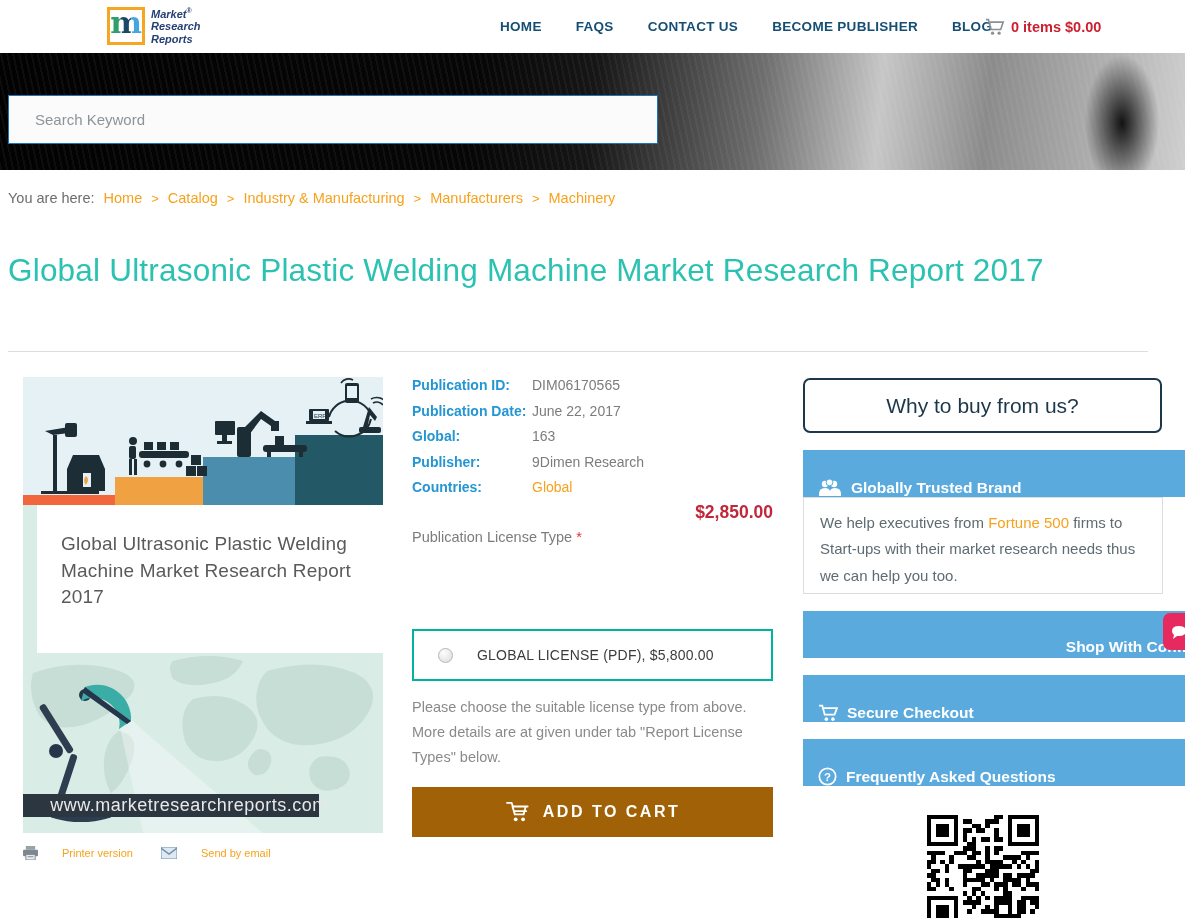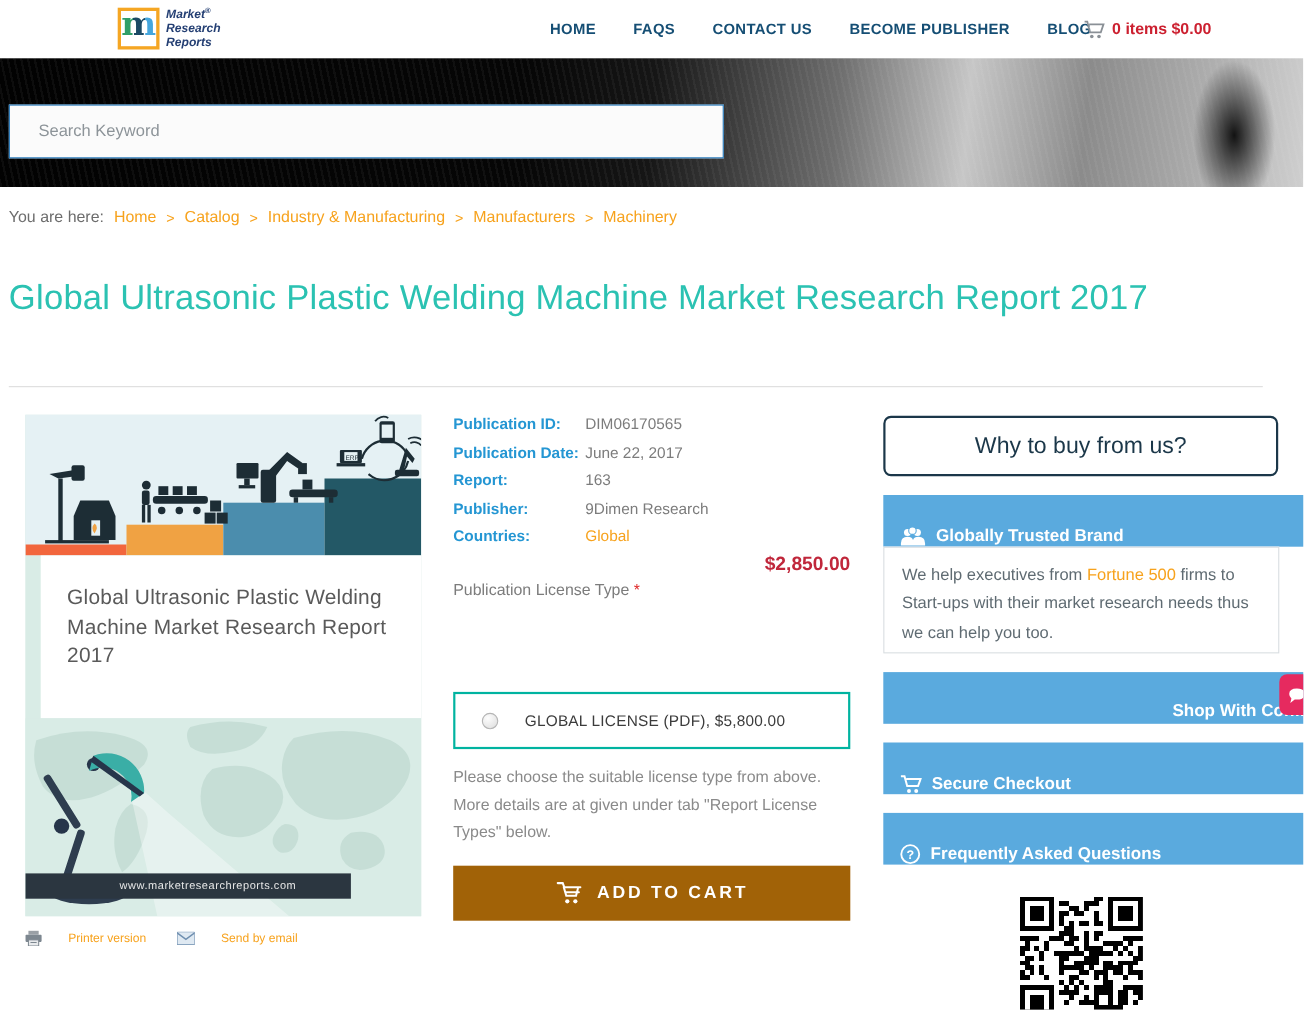--- a/index.html
+++ b/index.html
@@ -47,21 +47,21 @@
       color:#2bc2b2; line-height:1.45; letter-spacing:.2px; }
   .divider { position:absolute; left:8px; top:351px; width:1140px; height:1px; background:#ddd; }
 
   
   .cover { position:absolute; left:23px; top:377px; width:360px; height:456px; background:#d9ece6; overflow:hidden; }
   .cover-illu { position:absolute; left:0; top:0; width:360px; height:128px; background:#e5f1f4; }
   .cover-white { position:absolute; left:14px; top:128px; width:346px; height:148px; background:#fff; padding:26px 20px 0 24px; }
   .cover-title { color:#5a5a5a; font-size:19px; line-height:1.4; letter-spacing:.2px; }
   .cover-map { position:absolute; left:0; top:276px; width:360px; height:180px; background:#d9ece6; }
   .cover-url-bar { position:absolute; left:0; top:417px; width:296px; height:23px; background:#2b3640;
-      color:#e8e8e8; font-size:10px; display:flex; align-items:center; justify-content:center; letter-spacing:.5px;padding-left:36px; }
+      color:#e8e8e8; font-size:18px; display:flex; align-items:center; justify-content:center; letter-spacing:.5px;padding-left:36px; }
 
   .print-row { position:absolute; left:23px; top:846px; display:flex; gap:28px; align-items:center; }
   .print-row .plink { color:#f7a21c; font-size:11px; cursor:pointer; display:flex; align-items:center; gap:24px; }
 
   
   .details { position:absolute; left:412px; top:377px; width:361px; }
   .drow { display:flex; margin-bottom:9.5px; font-size:14px; }
   .drow .dlabel { width:120px; color:#2496d3; font-weight:bold; }
   .drow .dvalue { color:#7c7c7c; }
   .drow .dvalue.link { color:#f7a21c; cursor:pointer; }
@@ -277,21 +277,21 @@
   <div class="details">
     <div class="drow">
       <span class="dlabel">Publication ID:</span>
       <span class="dvalue">DIM06170565</span>
     </div>
     <div class="drow">
       <span class="dlabel">Publication Date:</span>
       <span class="dvalue">June 22, 2017</span>
     </div>
     <div class="drow">
-      <span class="dlabel">Report:</span>
+      <span class="dlabel">Global:</span>
       <span class="dvalue">163</span>
     </div>
     <div class="drow">
       <span class="dlabel">Publisher:</span>
       <span class="dvalue">9Dimen Research</span>
     </div>
     <div class="drow">
       <span class="dlabel">Countries:</span>
       <span class="dvalue link">Global</span>
     </div>

